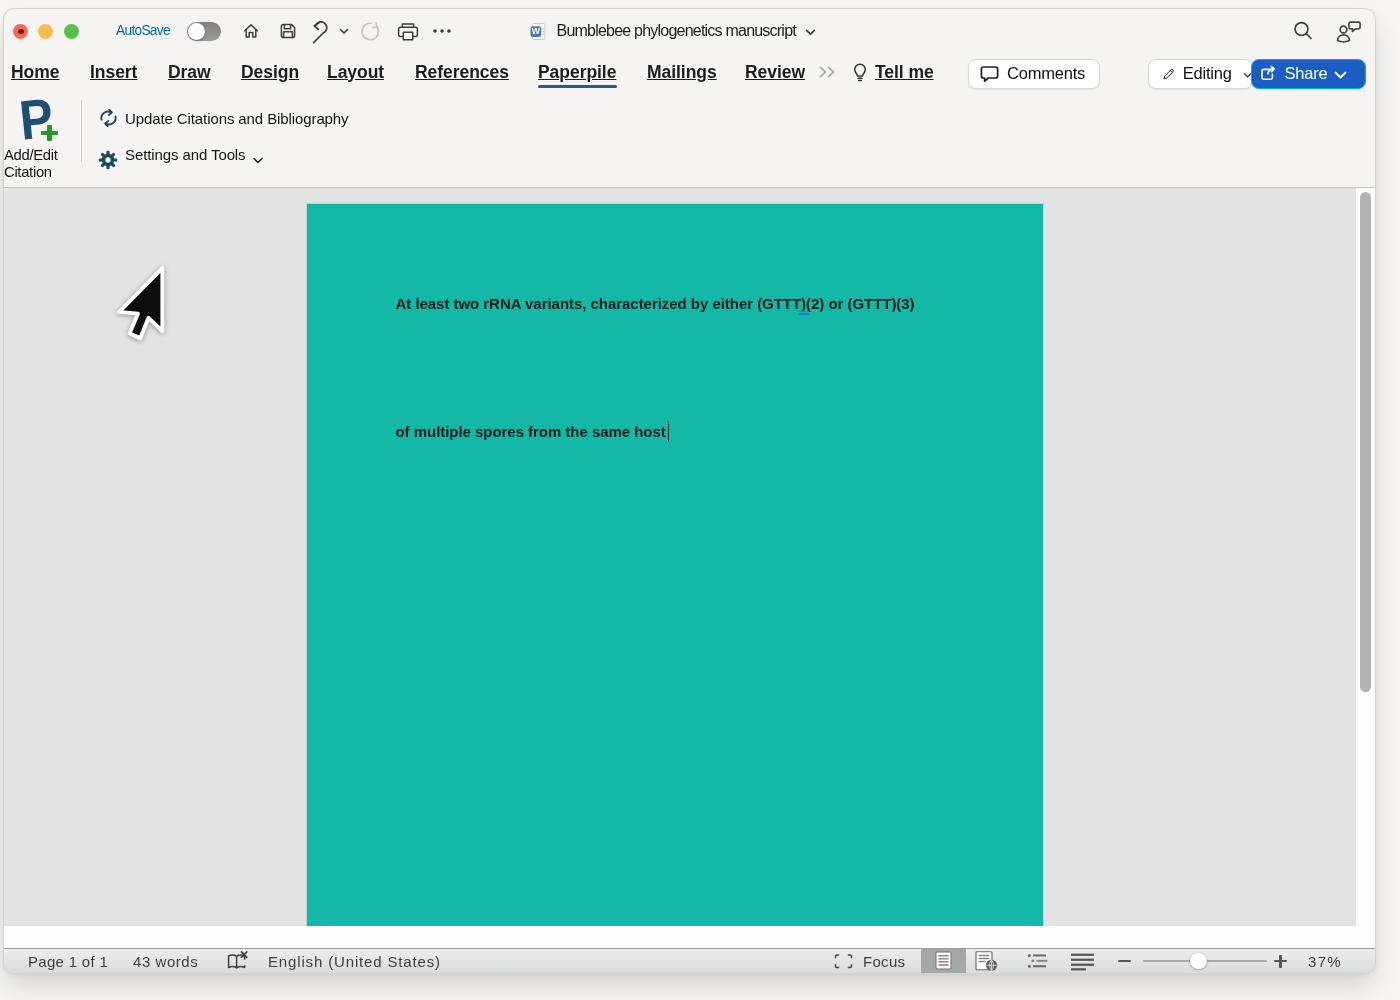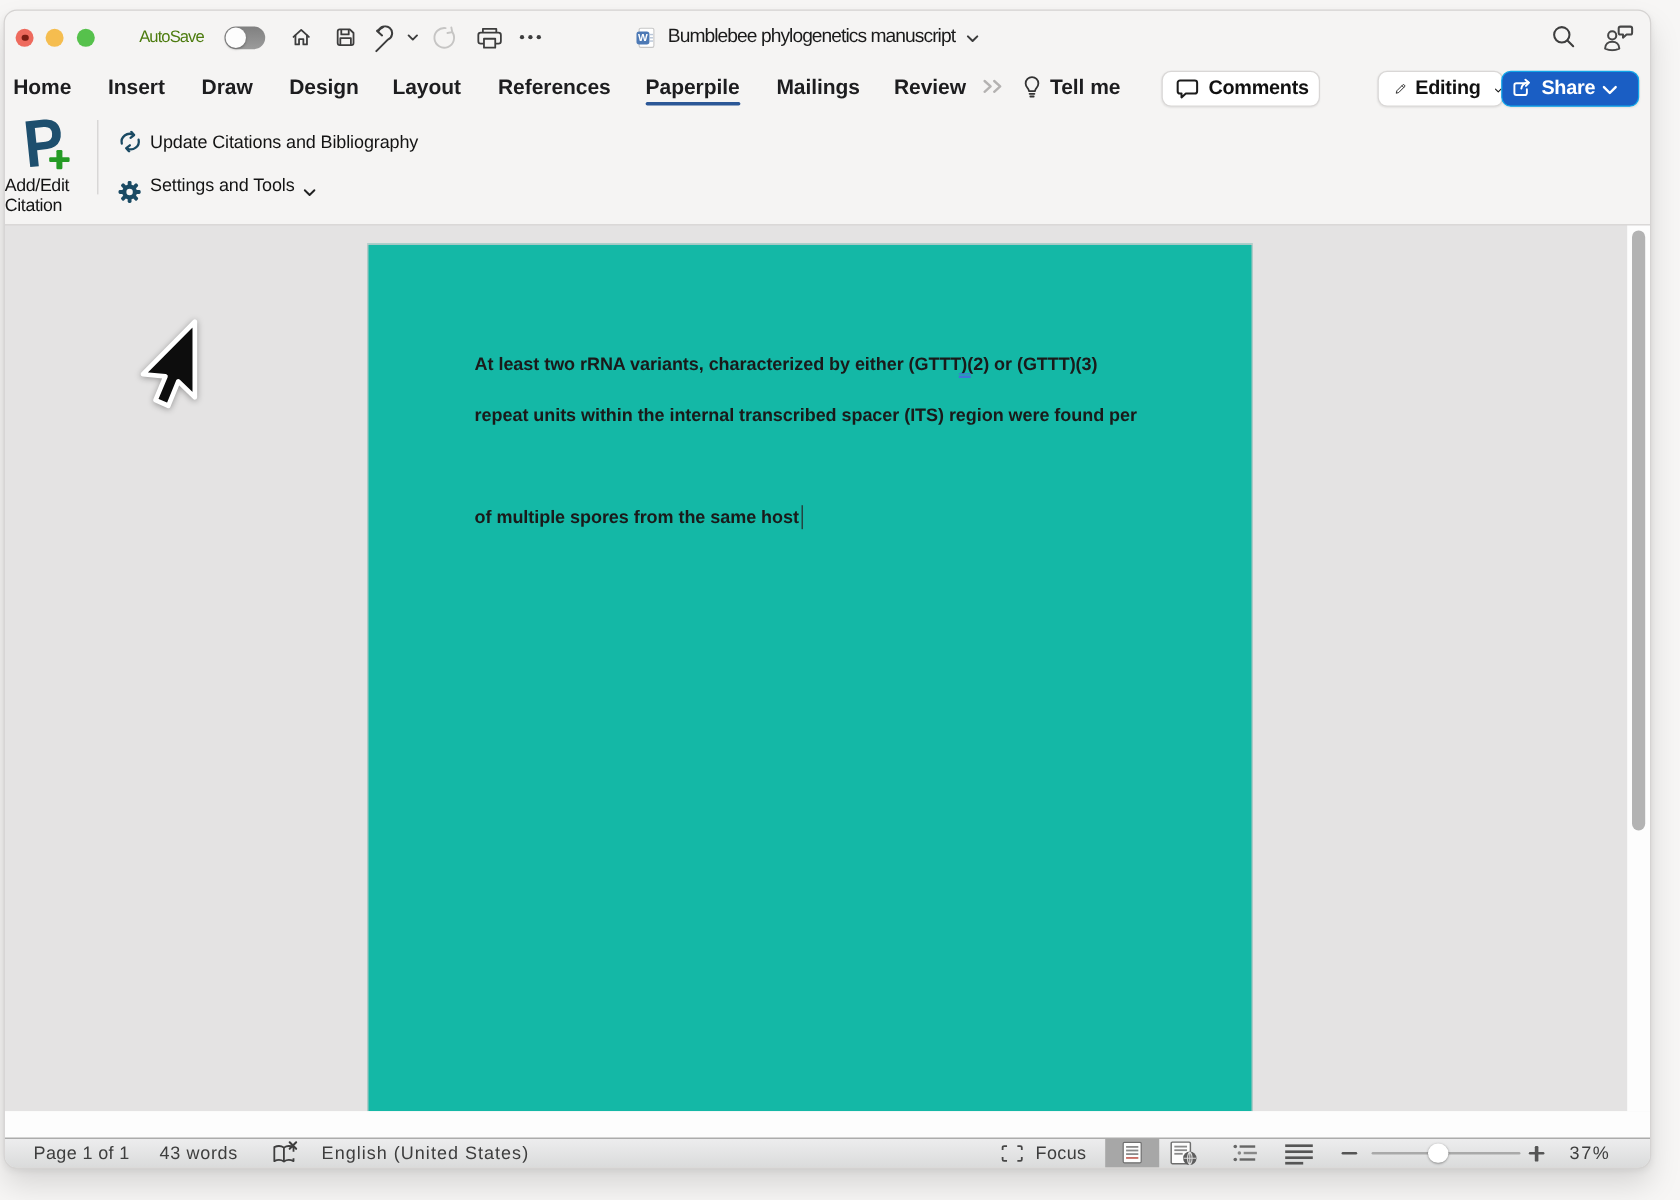--- a/index.html
+++ b/index.html
@@ -13,32 +13,32 @@
   box-shadow:0 14px 26px rgba(0,0,0,0.13), 0 2px 6px rgba(0,0,0,0.07);
   overflow:hidden;
 }
 .abs { position:absolute; }
 
 .light { position:absolute; top:14.5px; width:15px; height:15px; border-radius:50%; }
 #lr { left:9px; background:#ee6a5d; }
 #lr:after { content:""; position:absolute; left:5px; top:5px; width:5.5px; height:5.5px; border-radius:50%; background:#7c1d13; }
 #ly { left:34px; background:#f5bd4f; }
 #lg { left:59.5px; background:#56c14c; }
-#autosave { position:absolute; left:112px; top:14.4px; font-size:13.8px; color:#4d7c0f; letter-spacing:-0.75px; }
+#autosave { position:absolute; left:112px; top:14.4px; font-size:13.8px; color:#0369a1; letter-spacing:-0.75px; }
 #toggle { position:absolute; left:183px; top:12.8px; width:34px; height:18.8px; border-radius:10px; background:linear-gradient(#808080,#9b9b9b); }
 #toggle:after { content:""; position:absolute; left:0.8px; top:0.8px; width:17.2px; height:17.2px; border-radius:50%; background:#fdfdfd; box-shadow:0 1px 2px rgba(0,0,0,0.35); }
 .tico { position:absolute; top:13px; }
 #title-group { position:absolute; left:524.5px; top:12px; height:20px; display:flex; align-items:center; }
 #doctitle { font-size:16px; font-weight:400; color:#1b1b1b; margin-left:9px; letter-spacing:-0.78px; }
 
-.tab { position:absolute; top:52.5px; font-size:17.5px; font-weight:700; color:#1d1d1f; letter-spacing:-0.05px; line-height:1.25; }
+.tab { position:absolute; top:52.5px; font-size:17.5px; font-weight:700; color:#1d1d1f; letter-spacing:-0.05px; line-height:1.25;text-decoration:underline; }
 #ppunder { position:absolute; left:534px; top:75.5px; width:79px; height:3.4px; background:#2b5796; border-radius:2px; }
 
 .pill { position:absolute; top:50px; height:29.5px; background:#fff; border:1px solid #d9d7d6; border-radius:8px; display:flex; align-items:center; box-shadow:0 0.5px 1.5px rgba(0,0,0,0.07); }
-.pill span { font-size:16.5px; font-weight:700; color:#111; letter-spacing:-0.2px; }
+.pill span { font-size:16.5px; font-weight:400; color:#111; letter-spacing:-0.2px; }
 #sharebtn { background:#1a5ec4; border:1px solid #0ea5e9; }
 #sharebtn span { color:#fff; }
 
 #ribbon { position:absolute; left:0; top:79px; width:100%; height:100px; border-bottom:1px solid #c8c6c5; }
 #ppP { position:absolute; left:14px; top:4px; font-size:55.5px; font-weight:700; color:#1e4f6e; transform:rotate(-6deg) scaleX(0.9); transform-origin:50% 50%; line-height:1; }
 .pbar { position:absolute; background:#259b25; border-radius:1px; }
 #addedit { position:absolute; left:0px; top:58.5px; width:70px; font-size:14.8px; color:#141414; line-height:17px; letter-spacing:-0.3px;}
 #rdivider { position:absolute; left:77px; top:12px; width:1px; height:62px; background:#d2d0cf; }
 .rtext { position:absolute; font-size:15px; color:#141414; letter-spacing:-0.1px; }
 
@@ -213,21 +213,20 @@
       </svg>
       <div class="rtext" style="left:121px; top:58px;">Settings and Tools</div>
       <svg class="abs" style="left:247px; top:67px" width="14" height="12" viewBox="0 0 14 12" fill="none" stroke="#222" stroke-width="1.6" stroke-linecap="round" stroke-linejoin="round">
           <path d="M3 3.5 L7 7.5 L11 3.5"></path>
         </svg>
     </div>
 
     <div id="docarea">
       <div id="page">
         <div class="dline" style="top:92.1px;">At least two rRNA variants, characterized by either (GTTT)(2) or (GTTT)(3)</div>
-        <div class="dline" style="top:134.6px;">repeat units within the internal transcribed spacer (ITS) region were found per</div>
         <div class="dline" style="top:219.6px;">of multiple spores from the same host</div>
         <div id="caret"></div>
         <div id="bw1"></div>
           <div id="bw2"></div>
       </div>
       <div id="vtrack">
           <div id="vthumb"></div>
         </div>
     </div>
     <div id="hstrip"></div>

